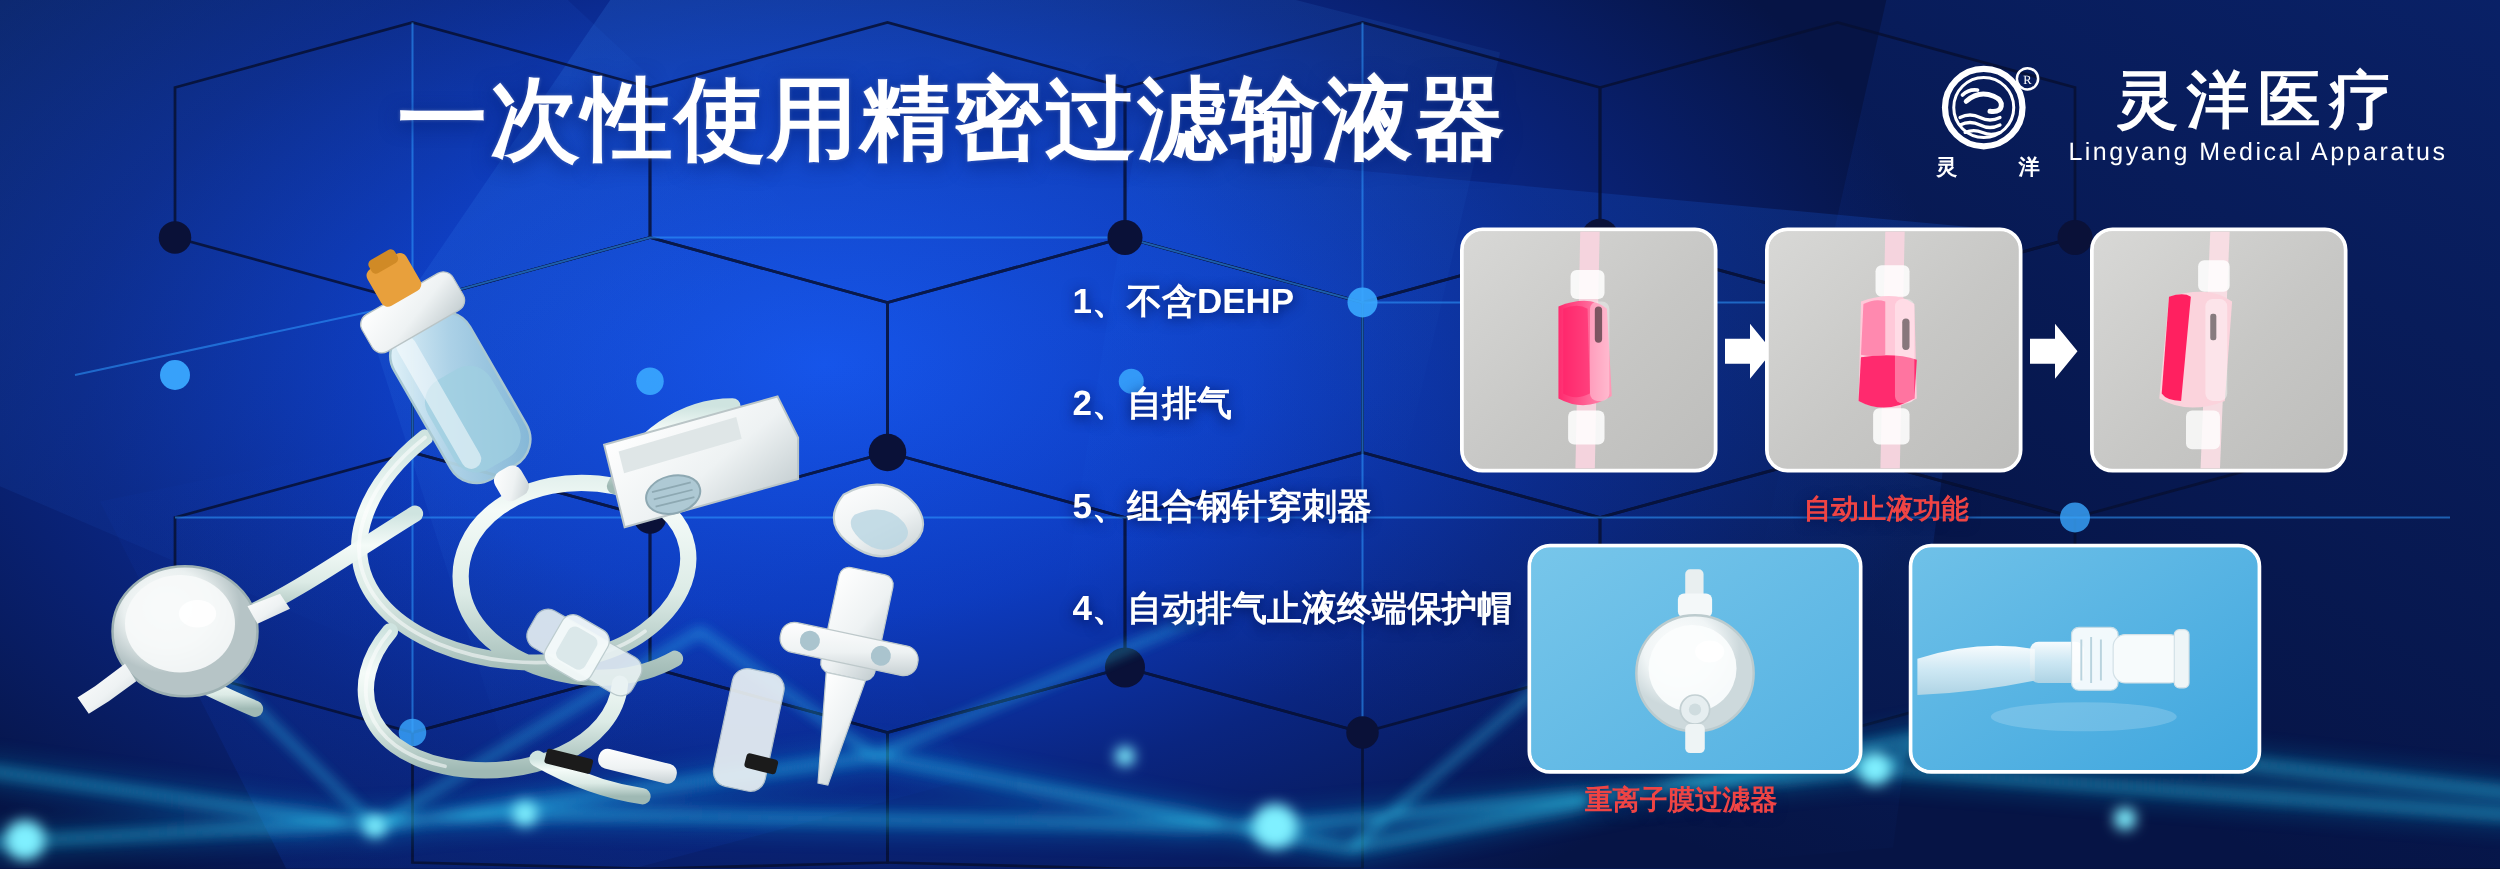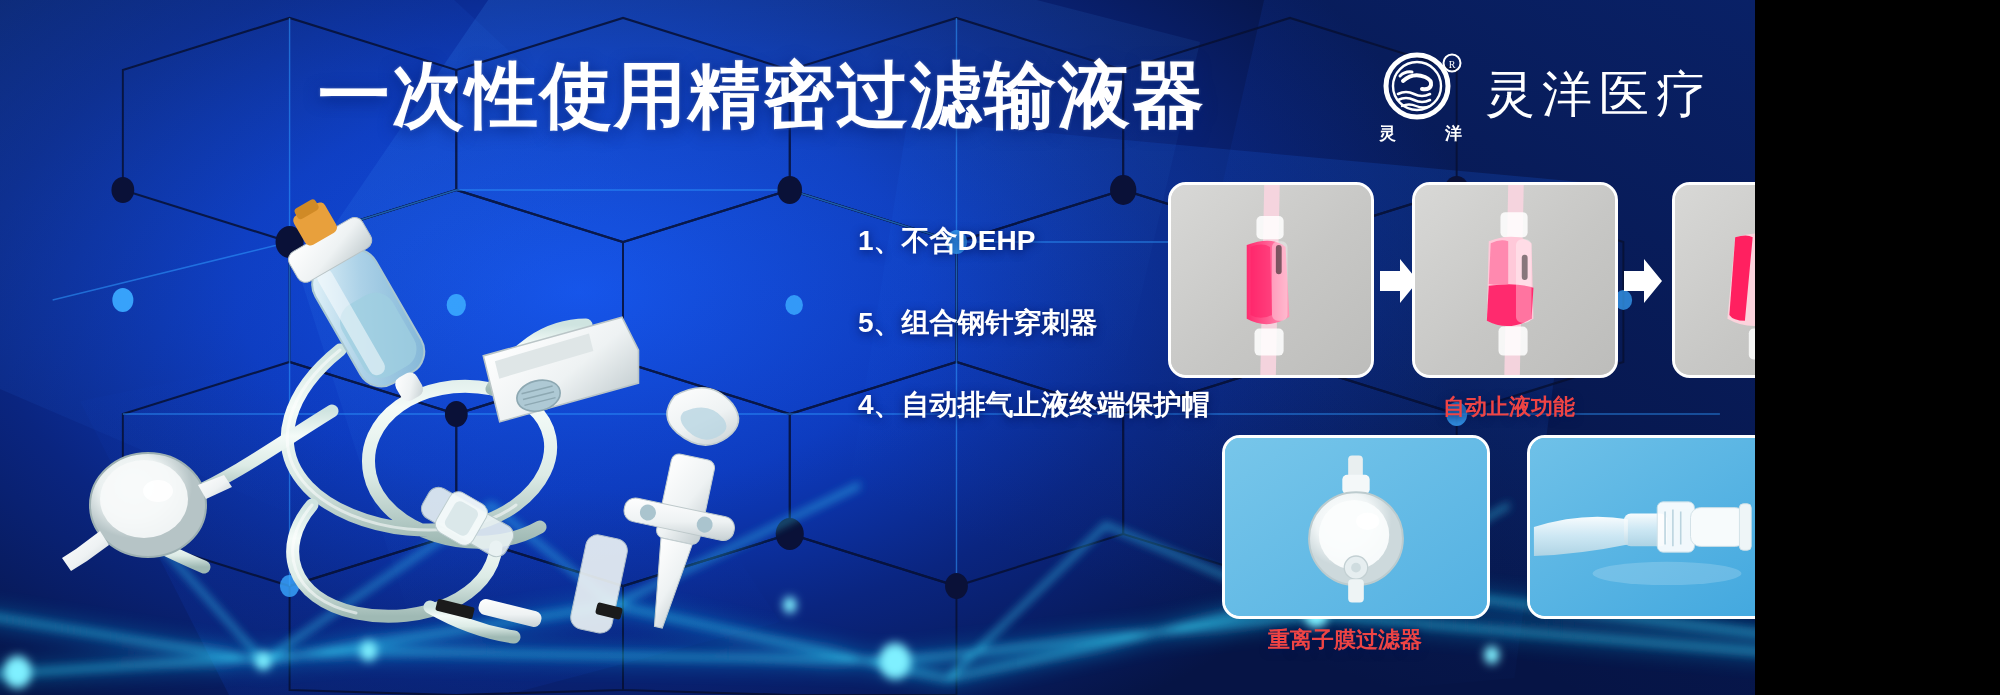--- a/index.html
+++ b/index.html
@@ -1,21 +1,21 @@
 <!DOCTYPE html>
 <html><head>
 <meta charset="utf-8">
 <style>
   * { margin:0; padding:0; box-sizing:border-box; }
   html,body { background:#000; }
   body { font-family:"Liberation Sans", sans-serif; }
 
   #banner {
     position:relative;
-    width:1755px; height:695px;
+    width:2000px; height:695px;
     overflow:hidden;
     background:#0a1a5c;
   }
 
   
   .bg-base {
     position:absolute; inset:0;
     background:
       radial-gradient(ellipse 900px 520px at 33% 42%, #1350e8 0%, #0d3bbf 38%, #0a2580 66%, #061445 100%),
       linear-gradient(120deg, #050d30 0%, #0a2480 35%, #0c36b0 58%, #071a58 85%, #040a24 100%);
@@ -57,21 +57,21 @@
   
   .logo { position:absolute; right:42px; top:46px; display:flex; align-items:center; gap:16px; }
   .logo-mark { position:relative; width:96px; height:96px; }
   .logo-mark svg { display:block; }
   .logo-sub-cn {
     position:absolute; left:0; right:0; bottom:-3px;
     display:flex; justify-content:space-between; padding:0 6px;
     font-size:17px; font-weight:bold; color:#fff; letter-spacing:1px;
   }
   .logo-text { display:flex; flex-direction:column; justify-content:center; }
-  .logo-cn { font-size:50px; font-weight:normal; color:#fff; letter-spacing:7px; line-height:1.06;text-align:center; }
+  .logo-cn { font-size:50px; font-weight:bold; color:#fff; letter-spacing:7px; line-height:1.06;text-align:center; }
   .logo-en { font-size:20px; color:#fff; letter-spacing:2.0px; margin-top:4px; white-space:nowrap; }
 
   
   .features { position:absolute; left:858px; top:222px; }
   .feat {
     font-size:28px; font-weight:bold; color:#ffffff;
     margin-bottom:44px; white-space:nowrap;
     text-shadow:0 2px 10px rgba(0,20,90,.9);
   }
   .feat:last-child { margin-bottom:0; }
@@ -216,20 +216,21 @@
         <circle cx="79" cy="17" r="8.5" fill="none" stroke="#fff" stroke-width="2"></circle>
         <text x="79" y="21.5" font-size="10" fill="#fff" text-anchor="middle" font-family="Liberation Serif, serif">R</text>
       </svg>
       <div class="logo-sub-cn">
         <span>灵</span>
         <span>洋</span>
       </div>
     </div>
     <div class="logo-text">
       <div class="logo-cn">灵洋医疗</div>
+      <div class="logo-en">Lingyang Medical Apparatus</div>
     </div>
   </div>
 
   <div class="product">
     <svg width="760" height="470" viewBox="0 0 760 470">
       <defs>
         <linearGradient id="tube" x1="0" y1="0" x2="0" y2="1">
           <stop offset="0%" stop-color="#cfe4e0"></stop>
           <stop offset="30%" stop-color="#f4fbf8"></stop>
           <stop offset="65%" stop-color="#dcebe6"></stop>
@@ -318,20 +319,21 @@
       <g>
         <rect x="438" y="430" width="64" height="16" rx="7" fill="url(#whiteplas)" transform="rotate(14 470 438)"></rect>
         <rect x="396" y="428" width="38" height="12" rx="2" fill="#1b1b1b" transform="rotate(14 415 434)"></rect>
         <rect x="556" y="430" width="26" height="12" rx="3" fill="#1b1b1b" transform="rotate(14 569 436)"></rect>
       </g>
     </svg>
   </div>
 
   <div class="features">
     <div class="feat">1、不含DEHP</div>
+    <div class="feat">2、自排气</div>
     <div class="feat">5、组合钢针穿刺器</div>
     <div class="feat">4、自动排气止液终端保护帽</div>
   </div>
 
   <div class="panel ptop p1">
     <svg viewBox="0 0 206 196" preserveAspectRatio="none">
       <defs>
         <linearGradient id="bgGray" x1="0" y1="0" x2="1" y2="1">
           <stop offset="0%" stop-color="#d8d8d6"></stop>
             <stop offset="55%" stop-color="#c7c7c5"></stop>

